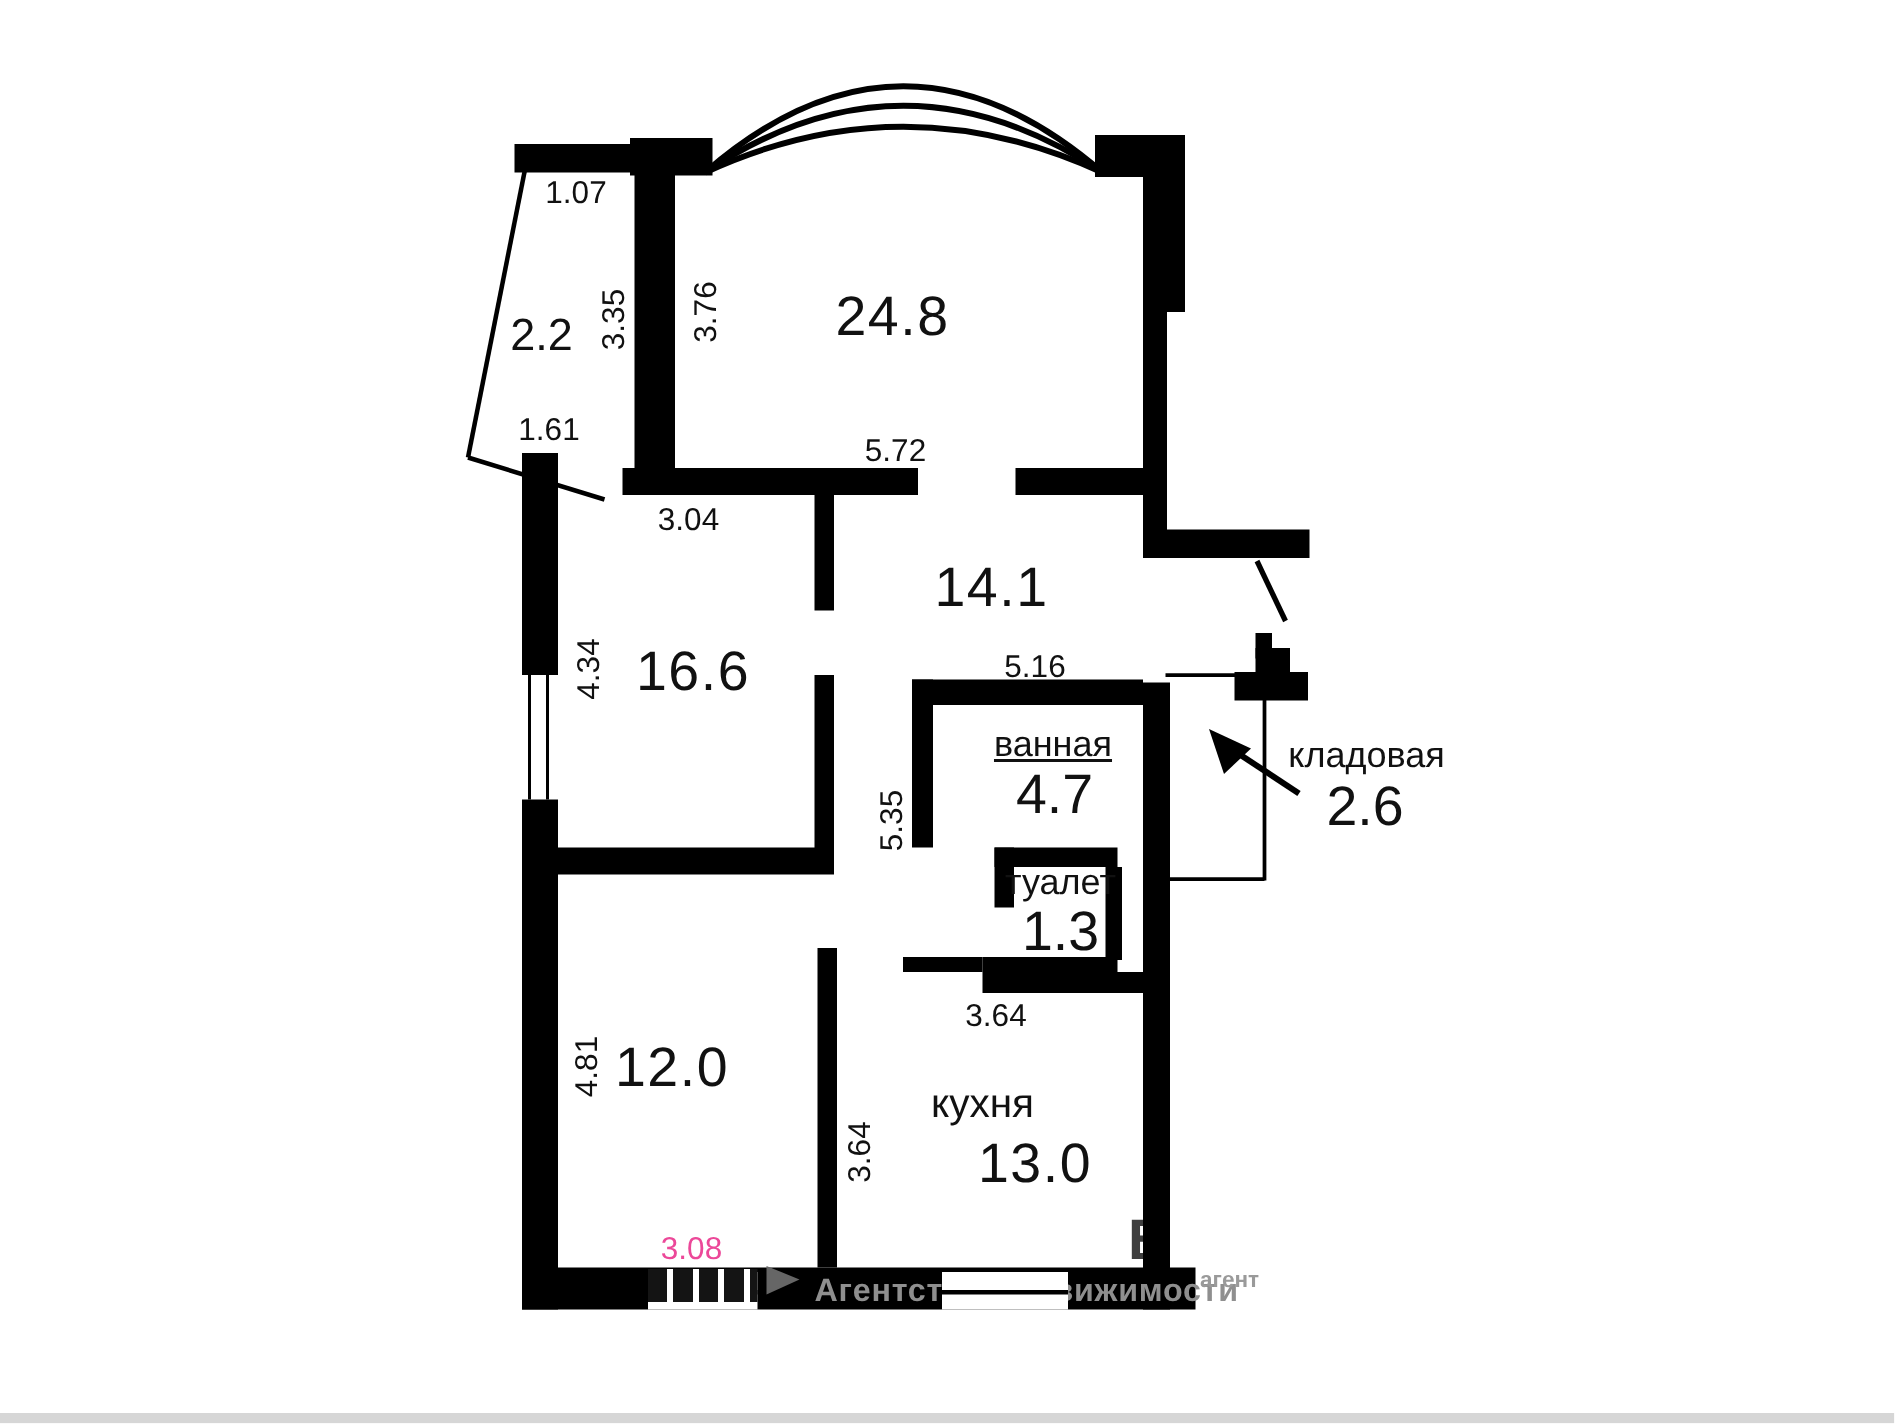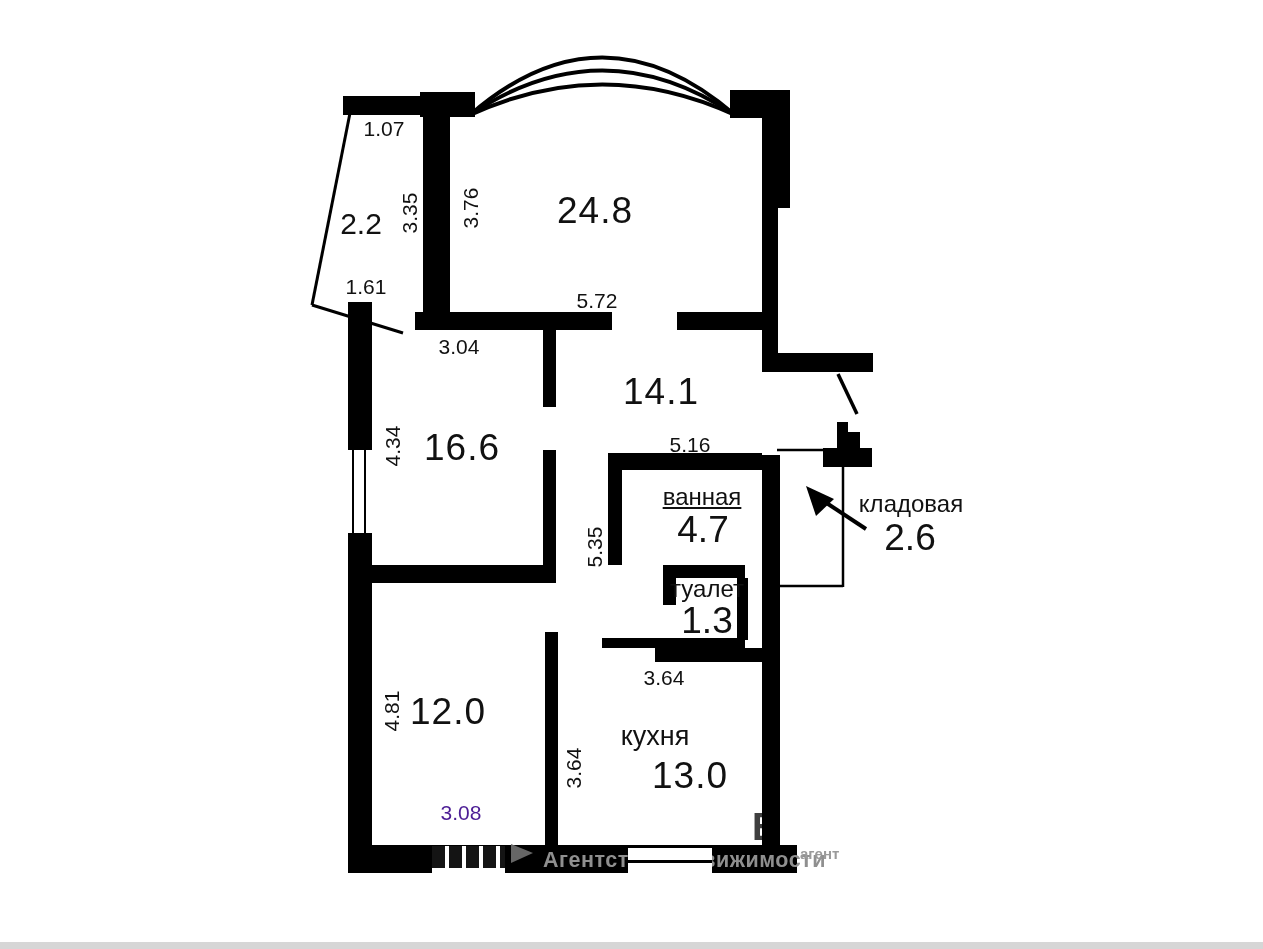--- a/index.html
+++ b/index.html
@@ -109,21 +109,21 @@
   <div class="lbl dim dimv" style="left:410px;top:213px;">3.35</div>
   <div class="lbl dim dimv" style="left:471px;top:208px;">3.76</div>
   <div class="lbl dim" style="left:597px;top:301px;">5.72</div>
   <div class="lbl dim" style="left:459px;top:347px;">3.04</div>
   <div class="lbl dim dimv" style="left:393px;top:446px;">4.34</div>
   <div class="lbl dim" style="left:690px;top:445px;">5.16</div>
   <div class="lbl dim dimv" style="left:595px;top:547px;">5.35</div>
   <div class="lbl dim" style="left:664px;top:678px;">3.64</div>
   <div class="lbl dim dimv" style="left:574px;top:768px;">3.64</div>
   <div class="lbl dim dimv" style="left:392px;top:711px;">4.81</div>
-  <div class="lbl dim" style="left:461px;top:813px;color:#4c1d95;">3.08</div>
+  <div class="lbl dim" style="left:461px;top:833px;color:#ec4899;">3.08</div>
 
   <div class="wm wm-agency" style="left:543px;top:848px;">Агентство недвижимости</div>
   <div class="wm wm-frag" style="left:800px;top:845px;">агент</div>
   <div class="wm-mottle" style="left:432px;top:846px;"></div>
   <div class="wm-tri" style="left:511px;top:844px;"></div>
 
   <div class="page-edge"></div>
 </div>
 
 </body></html>

